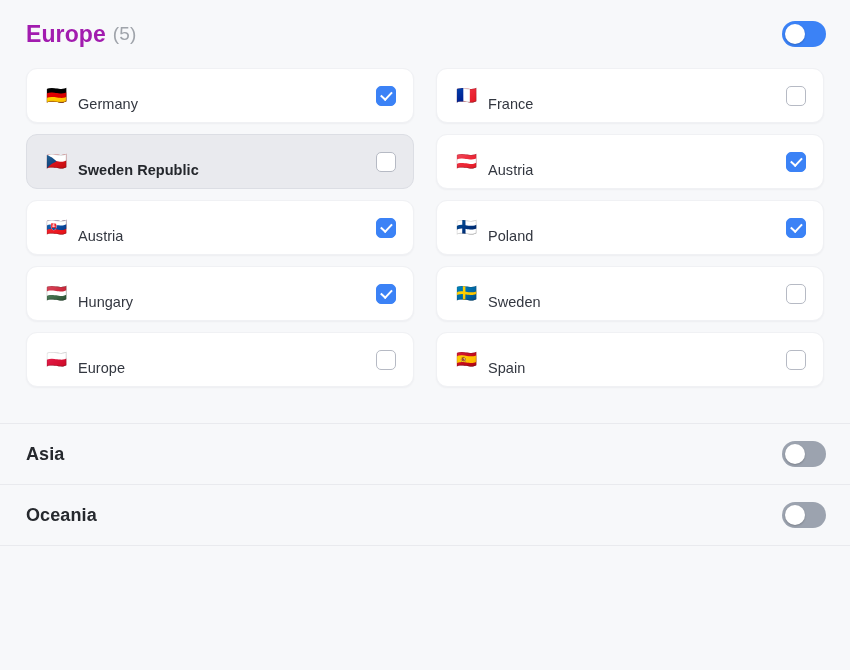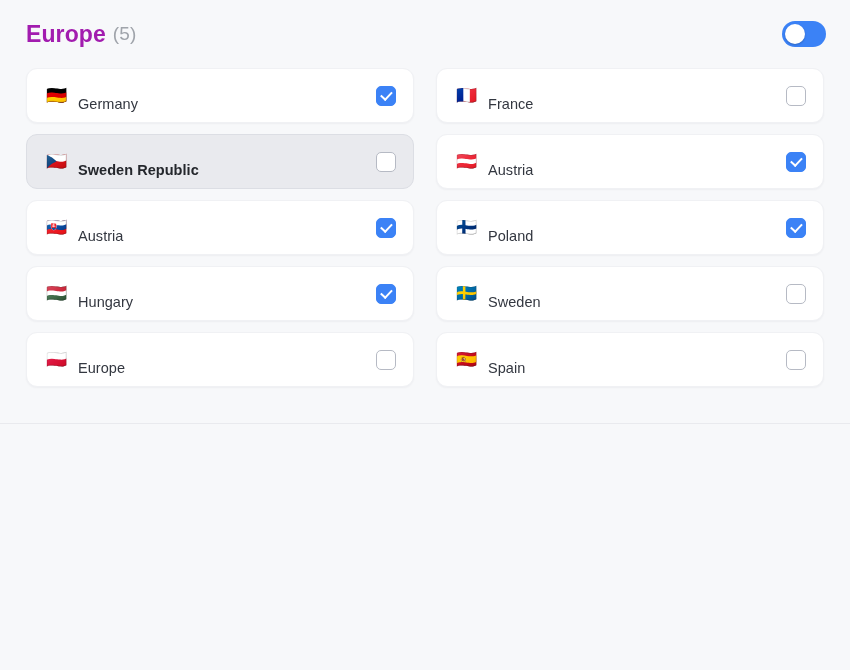--- a/index.html
+++ b/index.html
@@ -221,14 +221,28 @@
     </div>
     <div class="country-card">
       <span class="flag">🇪🇸</span>
       <span class="country-name">Spain</span>
       <span class="spacer"></span>
       <span class="checkbox"></span>
     </div>
   </div>
 
 <div class="regions-list">
+    <div class="region-row">
+      <span class="label">Asia</span>
+      <span class="spacer"></span>
+      <div class="toggle">
+        <span class="knob"></span>
+      </div>
+    </div>
+    <div class="region-row">
+      <span class="label">Oceania</span>
+      <span class="spacer"></span>
+      <div class="toggle">
+        <span class="knob"></span>
+      </div>
+    </div>
   </div>
 <div class="bottom-rule"></div>
 
 </body></html>

